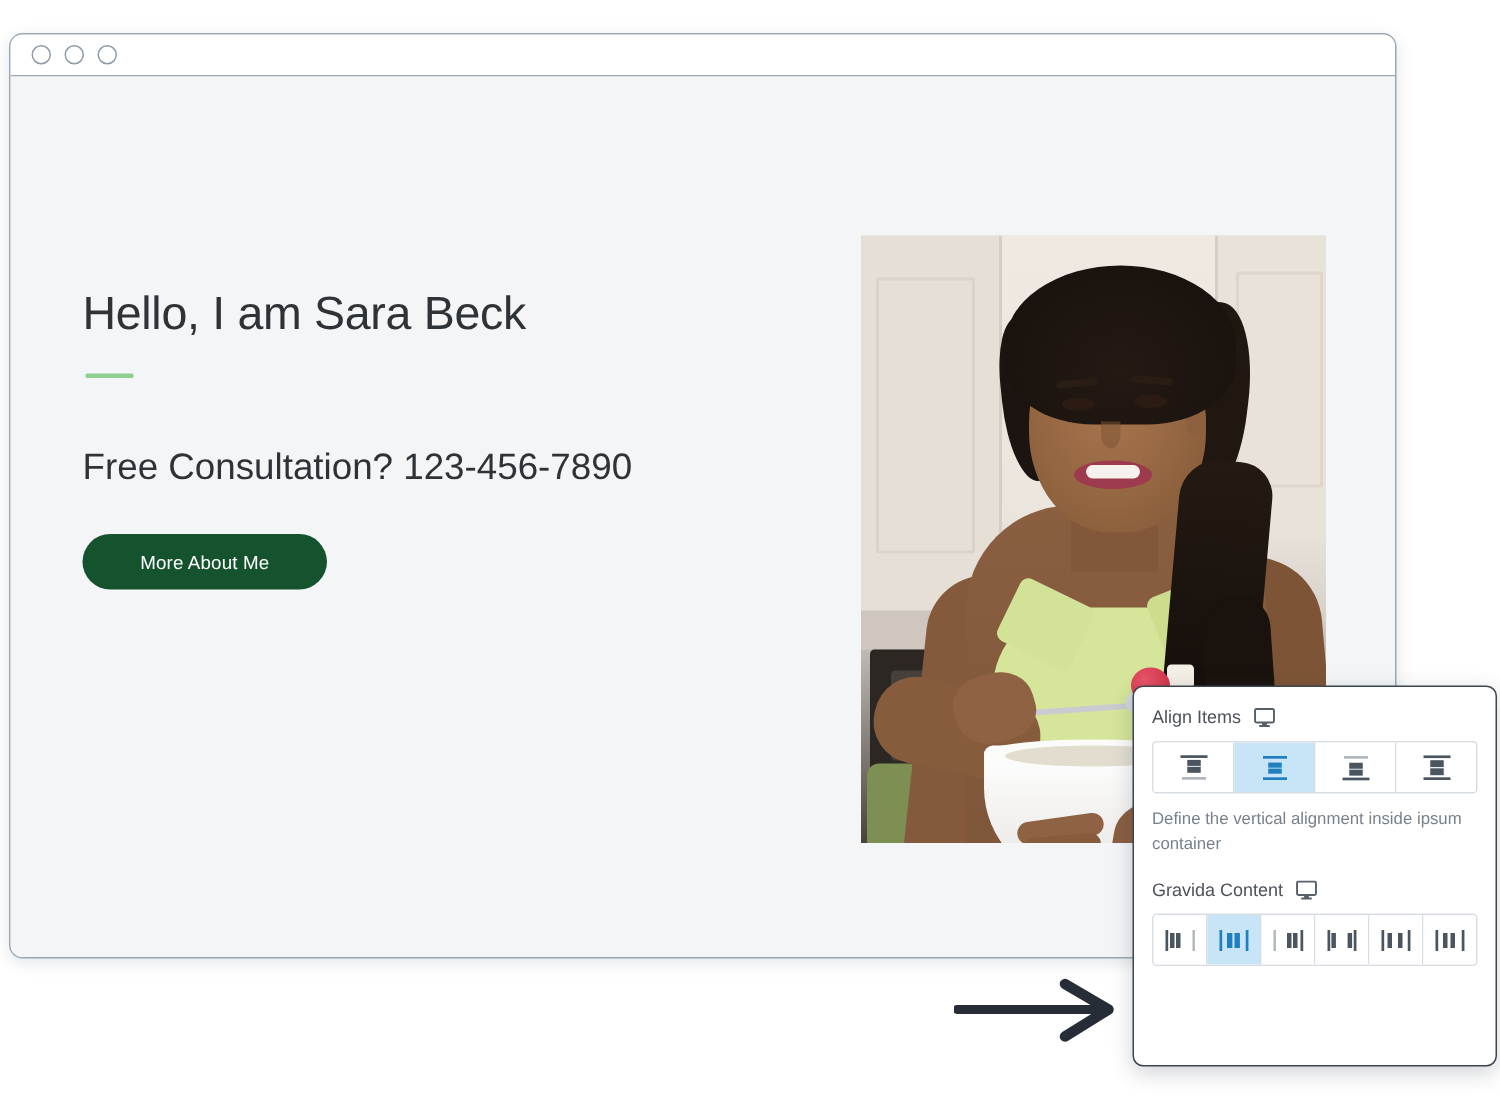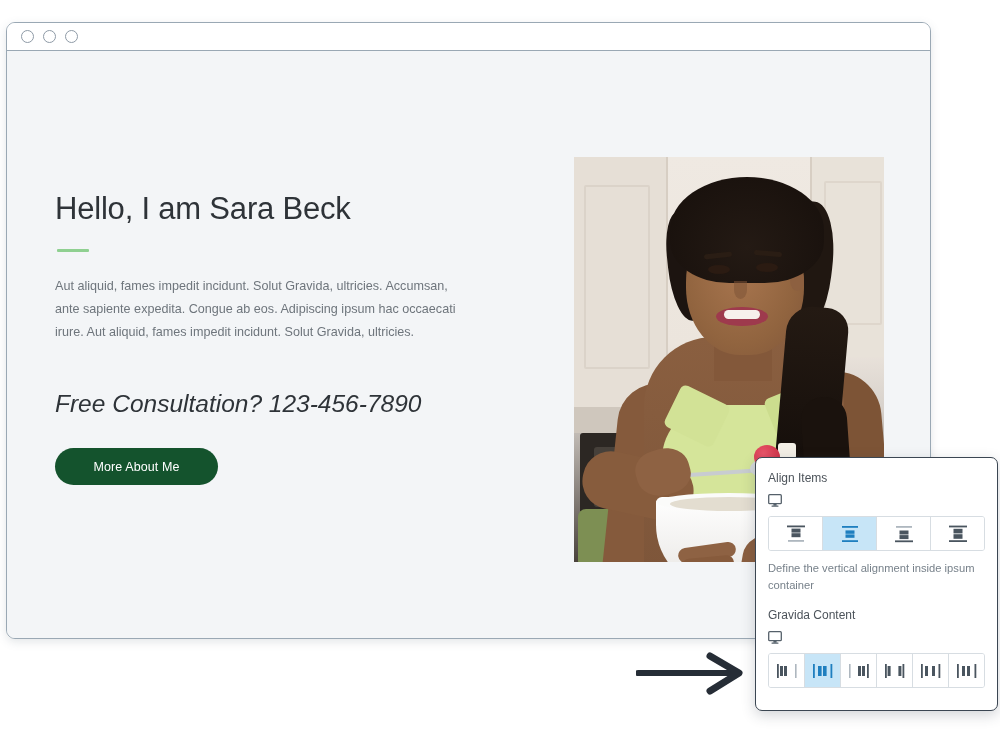--- a/index.html
+++ b/index.html
@@ -67,21 +67,20 @@
     line-height: 23px;
     color: #6e757c;
     width: 410px;
   }
   .hero-phone {
     margin: 46px 0 0 0;
     font-size: 24.5px;
     color: #2e3338;
     font-weight: 400;
     white-space: nowrap;
-    font-style: italic;
   }
   .cta-button {
     margin-top: 30px;
     display: inline-flex;
     align-items: center; justify-content: center;
     width: 163px; height: 37px;
     background: #14532d;
     color: #ffffff;
     border: none; border-radius: 19px;
     font-size: 12.5px;
@@ -185,21 +184,21 @@
     left: 755px; top: 457px;
     width: 243px; height: 254px;
     background: #ffffff;
     border: 1.6px solid #3b4652;
     border-radius: 7px;
     box-sizing: border-box;
     box-shadow: 0 4px 14px rgba(45,55,68,0.22);
     padding: 13px 12px 0 12px;
     overflow: hidden;
   }
-  .field-label-row { display: flex; gap: 9px; margin-bottom: 9px; flex-direction: column; }
+  .field-label-row { display: flex; align-items: center; gap: 9px; margin-bottom: 9px; }
   .field-label { font-size: 12px; color: #4c535a; }
   .monitor-icon { display: block; }
   .seg-group {
     display: flex;
     border: 1px solid #d7dde2;
     border-radius: 3px;
     overflow: hidden;
     height: 33px;
   }
   .seg-btn {
@@ -250,21 +249,20 @@
       <span class="dot"></span>
       <span class="dot"></span>
       <span class="dot"></span>
     </div>
 
     <div class="browser-body">
 
       <div class="hero-text">
         <h1 class="hero-title">Hello, I am Sara Beck</h1>
         <div class="accent-bar"></div>
-        <p class="hero-para">Aut aliquid, fames impedit incidunt. Solut Gravida, ultricies. Accumsan, ante sapiente expedita. Congue ab eos. Adipiscing ipsum hac occaecati irure. Aut aliquid, fames impedit incidunt. Solut Gravida, ultricies.</p>
         <p class="hero-phone">Free Consultation? 123-456-7890</p>
         <button class="cta-button">More About Me</button>
       </div>
 
       <div class="hero-photo">
         <div class="ph kitchen-bg"></div>
         <div class="ph cab-l"></div>
         <div class="ph cab-r"></div>
         <div class="ph counter"></div>
         <div class="ph dark-appl"></div>

